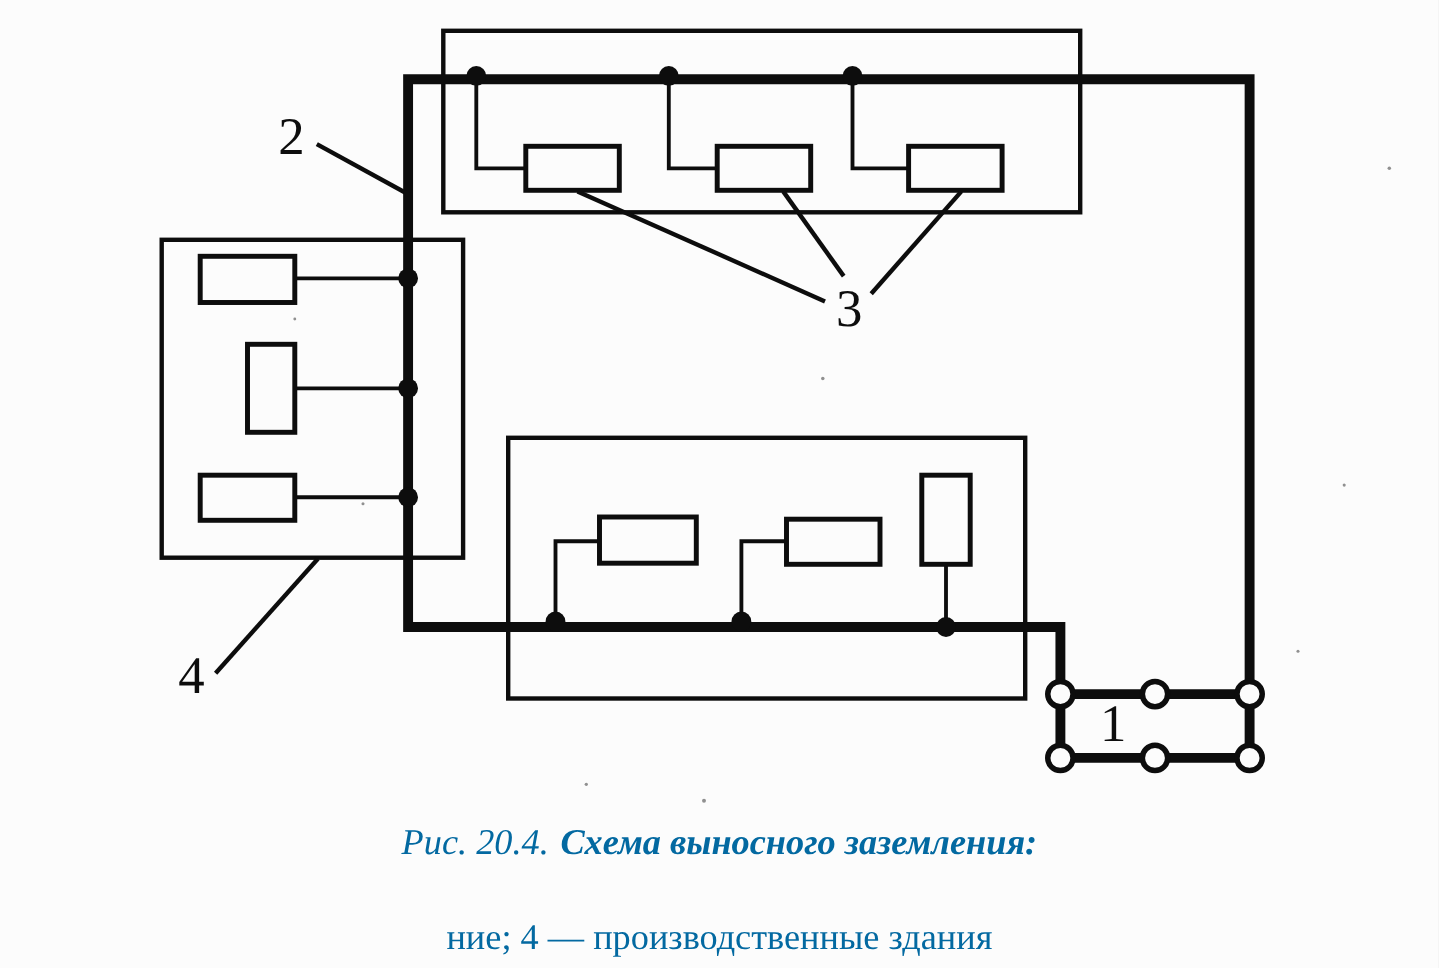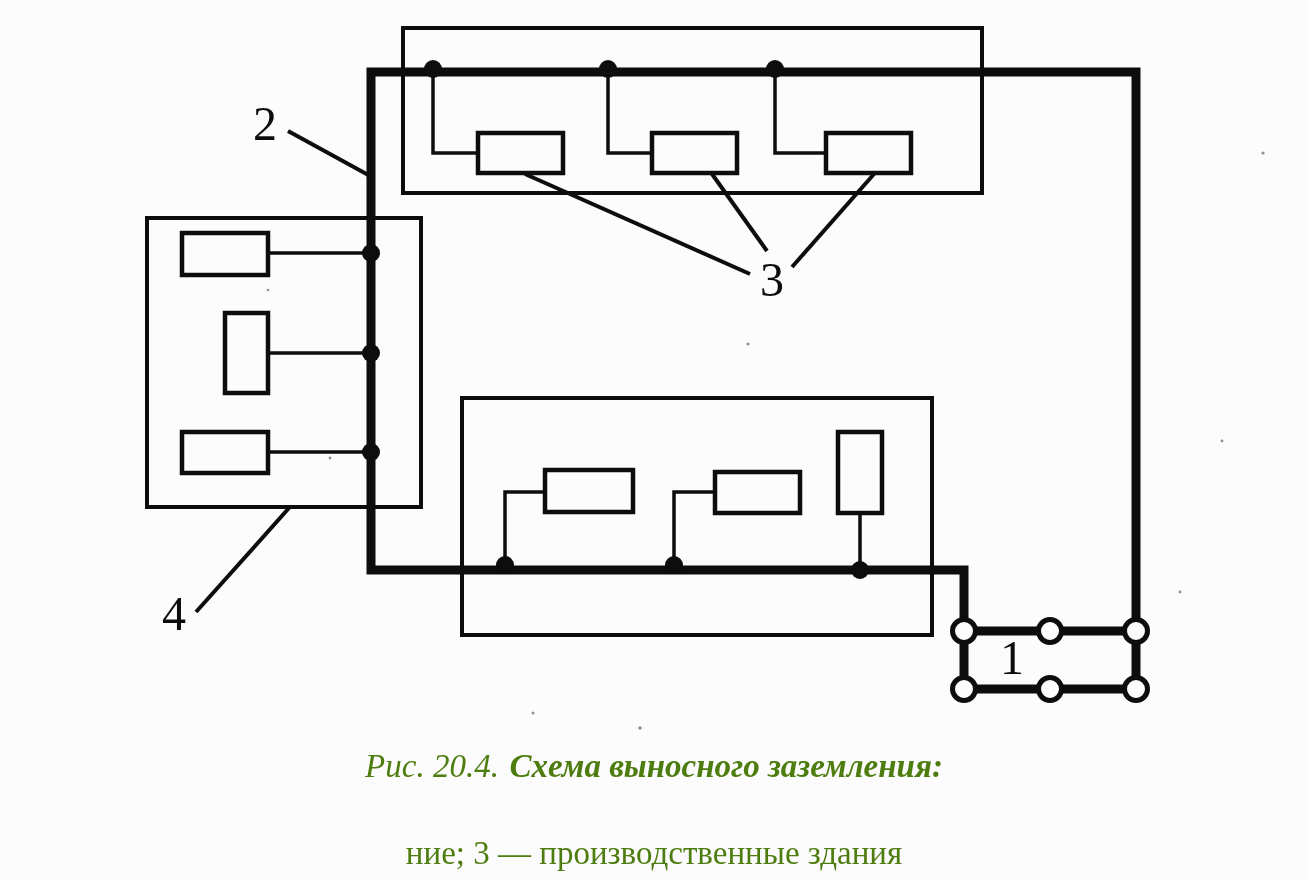--- a/index.html
+++ b/index.html
@@ -25,21 +25,21 @@
   .callout-digit {
     font-family: "Liberation Serif", serif;
     font-size: 48px;
     fill: #0d0d0d;
   }
   .caption-line {
     position: absolute;
     left: 0;
     width: 100%;
     text-align: center;
-    color: #4d7c0f;
+    color: #0369a1;
     font-size: 33px;
     line-height: 38px;
     white-space: nowrap;
   }
   .caption-line1 { top: 747px; }
   .caption-line2 { top: 797px; }
   .caption-line3 { top: 834px; }
   .cap-prefix {
     font-style: italic;
     margin-right: 0.32em;
@@ -134,15 +134,15 @@
       <text class="callout-digit" x="265" y="140">2</text>
       <text class="callout-digit" x="772" y="296">3</text>
       <text class="callout-digit" x="174" y="630">4</text>
       <text class="callout-digit" x="1012" y="674">1</text>
     </g>
   </svg>
 
   <div class="caption-line caption-line1">
     <span class="cap-prefix">Рис. 20.4.</span><span class="cap-title">Схема выносного заземления:</span>
   </div>
-  <div class="caption-line caption-line3">ние; 3 — производственные здания</div>
+  <div class="caption-line caption-line3">ние; 4 — производственные здания</div>
 
 </div>
 
 </body></html>

